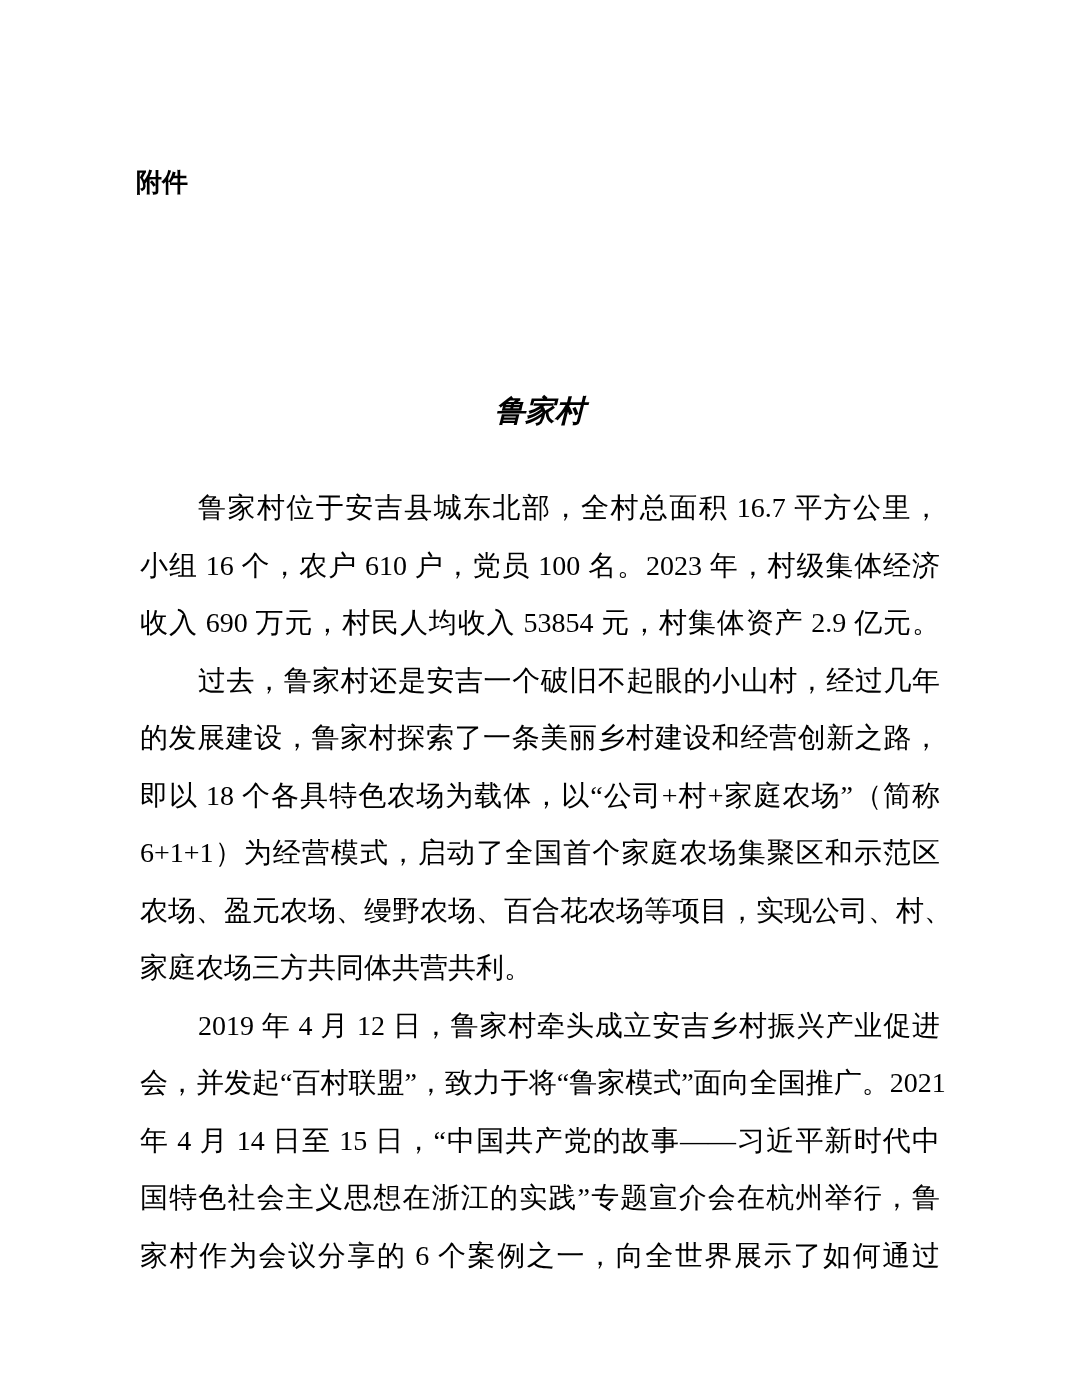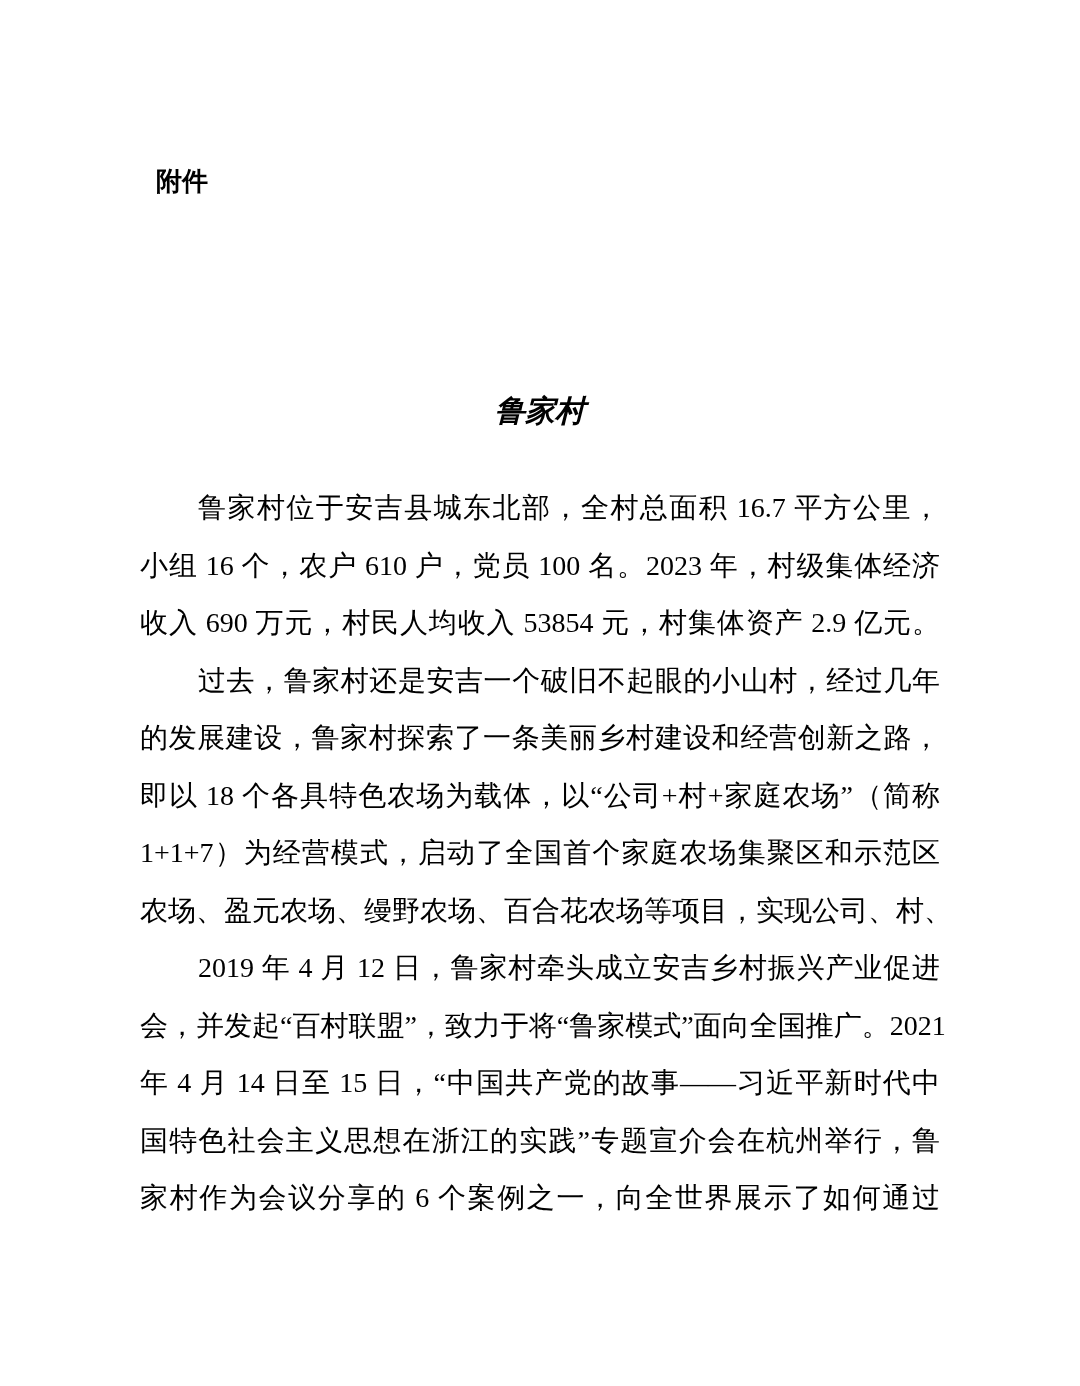--- a/index.html
+++ b/index.html
@@ -1,20 +1,20 @@
 <!DOCTYPE html>
 <html><head>
   <meta charset="utf-8">
   <style>
     html, body { margin: 0; padding: 0; background: #ffffff; }
     body { width: 1080px; height: 1386px; overflow: hidden; position: relative; color: #000; }
     .page { position: absolute; left: 0; top: 0; width: 1080px; height: 1386px; }
     .attach {
-      position: absolute; left: 156px; top: 166px;
-      font-family: Liberation Mono, monospace; font-size: 26px; line-height: 34px;
+      position: absolute; left: 136px; top: 166px;
+      font-family: Liberation Serif, serif; font-size: 26px; line-height: 34px;
       font-weight: bold;
     }
     .title {
       position: absolute; left: 0; width: 1080px; text-align: center;
       font-family: "DejaVu Serif", serif; font-weight: bold; font-size: 30px; line-height: 40px;
     }
     .title.main { top: 278px; }
     .title.sub { top: 391px; font-style: italic; }
     .body {
       position: absolute; left: 140px; top: 479px; width: 800px;
@@ -37,22 +37,23 @@
   <div class="body">
     <div>
       <div class="line indent">鲁家村位于安吉县城东北部，全村总面积 16.7 平方公里，</div>
       <div class="line">小组 16 个，农户 610 户，党员 100 名。2023 年，村级集体经济</div>
       <div class="line">收入 690 万元，村民人均收入 53854 元，村集体资产 2.9 亿元。</div>
     </div>
     <div>
       <div class="line indent">过去，鲁家村还是安吉一个破旧不起眼的小山村，经过几年</div>
       <div class="line">的发展建设，鲁家村探索了一条美丽乡村建设和经营创新之路，</div>
       <div class="line">即以 18 个各具特色农场为载体，以“公司+村+家庭农场”（简称</div>
-      <div class="line">1+1+7）为经营模式，启动了全国首个家庭农场集聚区和示范区</div>
+      <div class="line">6+1+1）为经营模式，启动了全国首个家庭农场集聚区和示范区</div>
       <div class="line">农场、盈元农场、缦野农场、百合花农场等项目，实现公司、村、</div>
+      <div class="line last">家庭农场三方共同体共营共利。</div>
     </div>
     <div>
       <div class="line indent">2019 年 4 月 12 日，鲁家村牵头成立安吉乡村振兴产业促进</div>
       <div class="line">会，并发起“百村联盟”，致力于将“鲁家模式”面向全国推广。2021</div>
       <div class="line">年 4 月 14 日至 15 日，“中国共产党的故事——习近平新时代中</div>
       <div class="line">国特色社会主义思想在浙江的实践”专题宣介会在杭州举行，鲁</div>
       <div class="line">家村作为会议分享的 6 个案例之一，向全世界展示了如何通过</div>
     </div>
   </div>
 </div>

